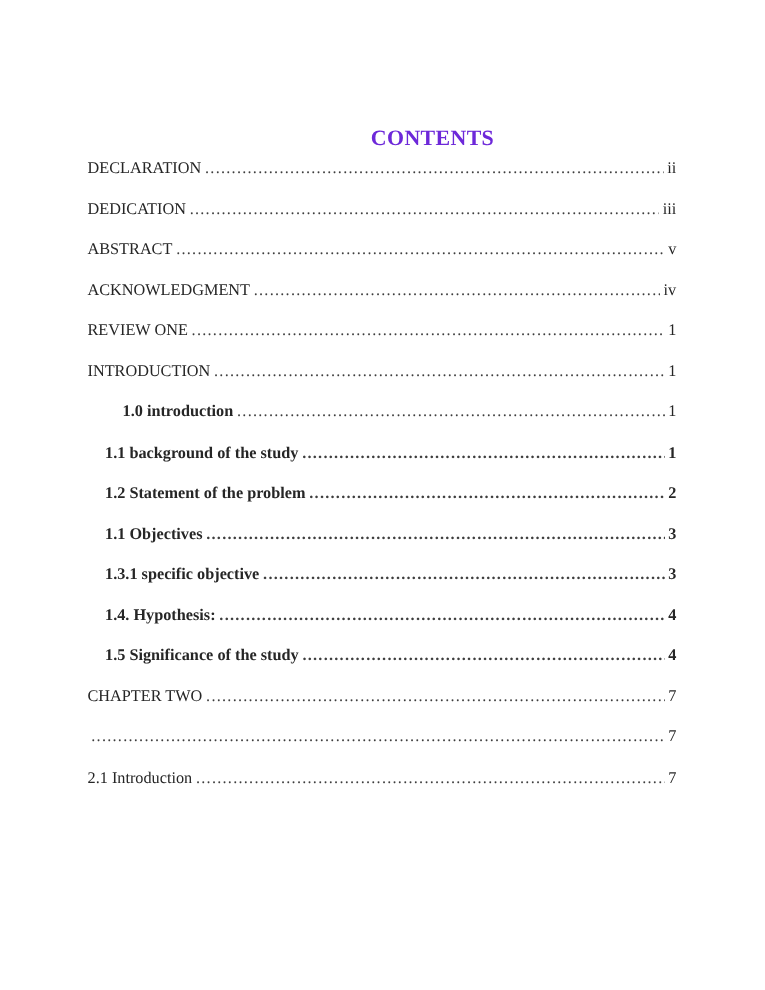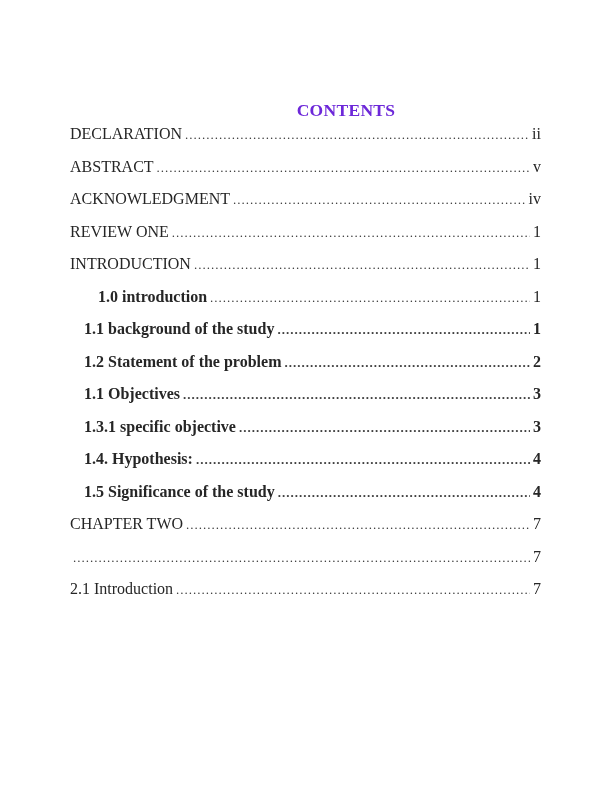--- a/index.html
+++ b/index.html
@@ -28,21 +28,21 @@
   .toc {
     position: absolute;
     top: 126px;
     left: 70px;
     right: 71px;
   }
   .toc-row {
     display: flex;
     align-items: baseline;
     height: 32.5px;
-    font-size: 16px;
+    font-size: 13px;
     color: #262626;
     line-height: 15px;
   }
   .toc-row.lvl1 { padding-left: 14px; font-weight: bold; }
   .toc-row.lvl2 { padding-left: 28px; }
   .toc-row.bold .toc-label { font-weight: bold; }
   .toc-label {
     white-space: nowrap;
     flex: 0 0 auto;
   }
@@ -81,20 +81,25 @@
 <div class="page-title" style="color: #6d28d9; padding-left: 40px;">CONTENTS</div>
 
 <div class="toc">
 
   <div class="toc-row lvl0">
     <span class="toc-label">DECLARATION</span>
     <span class="leader"></span>
     <span class="toc-page">ii</span>
   </div>
 
+  <div class="toc-row lvl0">
+    <span class="toc-label">DEDICATION</span>
+    <span class="leader"></span>
+    <span class="toc-page">iii</span>
+  </div>
 
   <div class="toc-row lvl0">
     <span class="toc-label">ABSTRACT</span>
     <span class="leader"></span>
     <span class="toc-page">v</span>
   </div>
 
   <div class="toc-row lvl0">
     <span class="toc-label">ACKNOWLEDGMENT</span>
     <span class="leader"></span>

